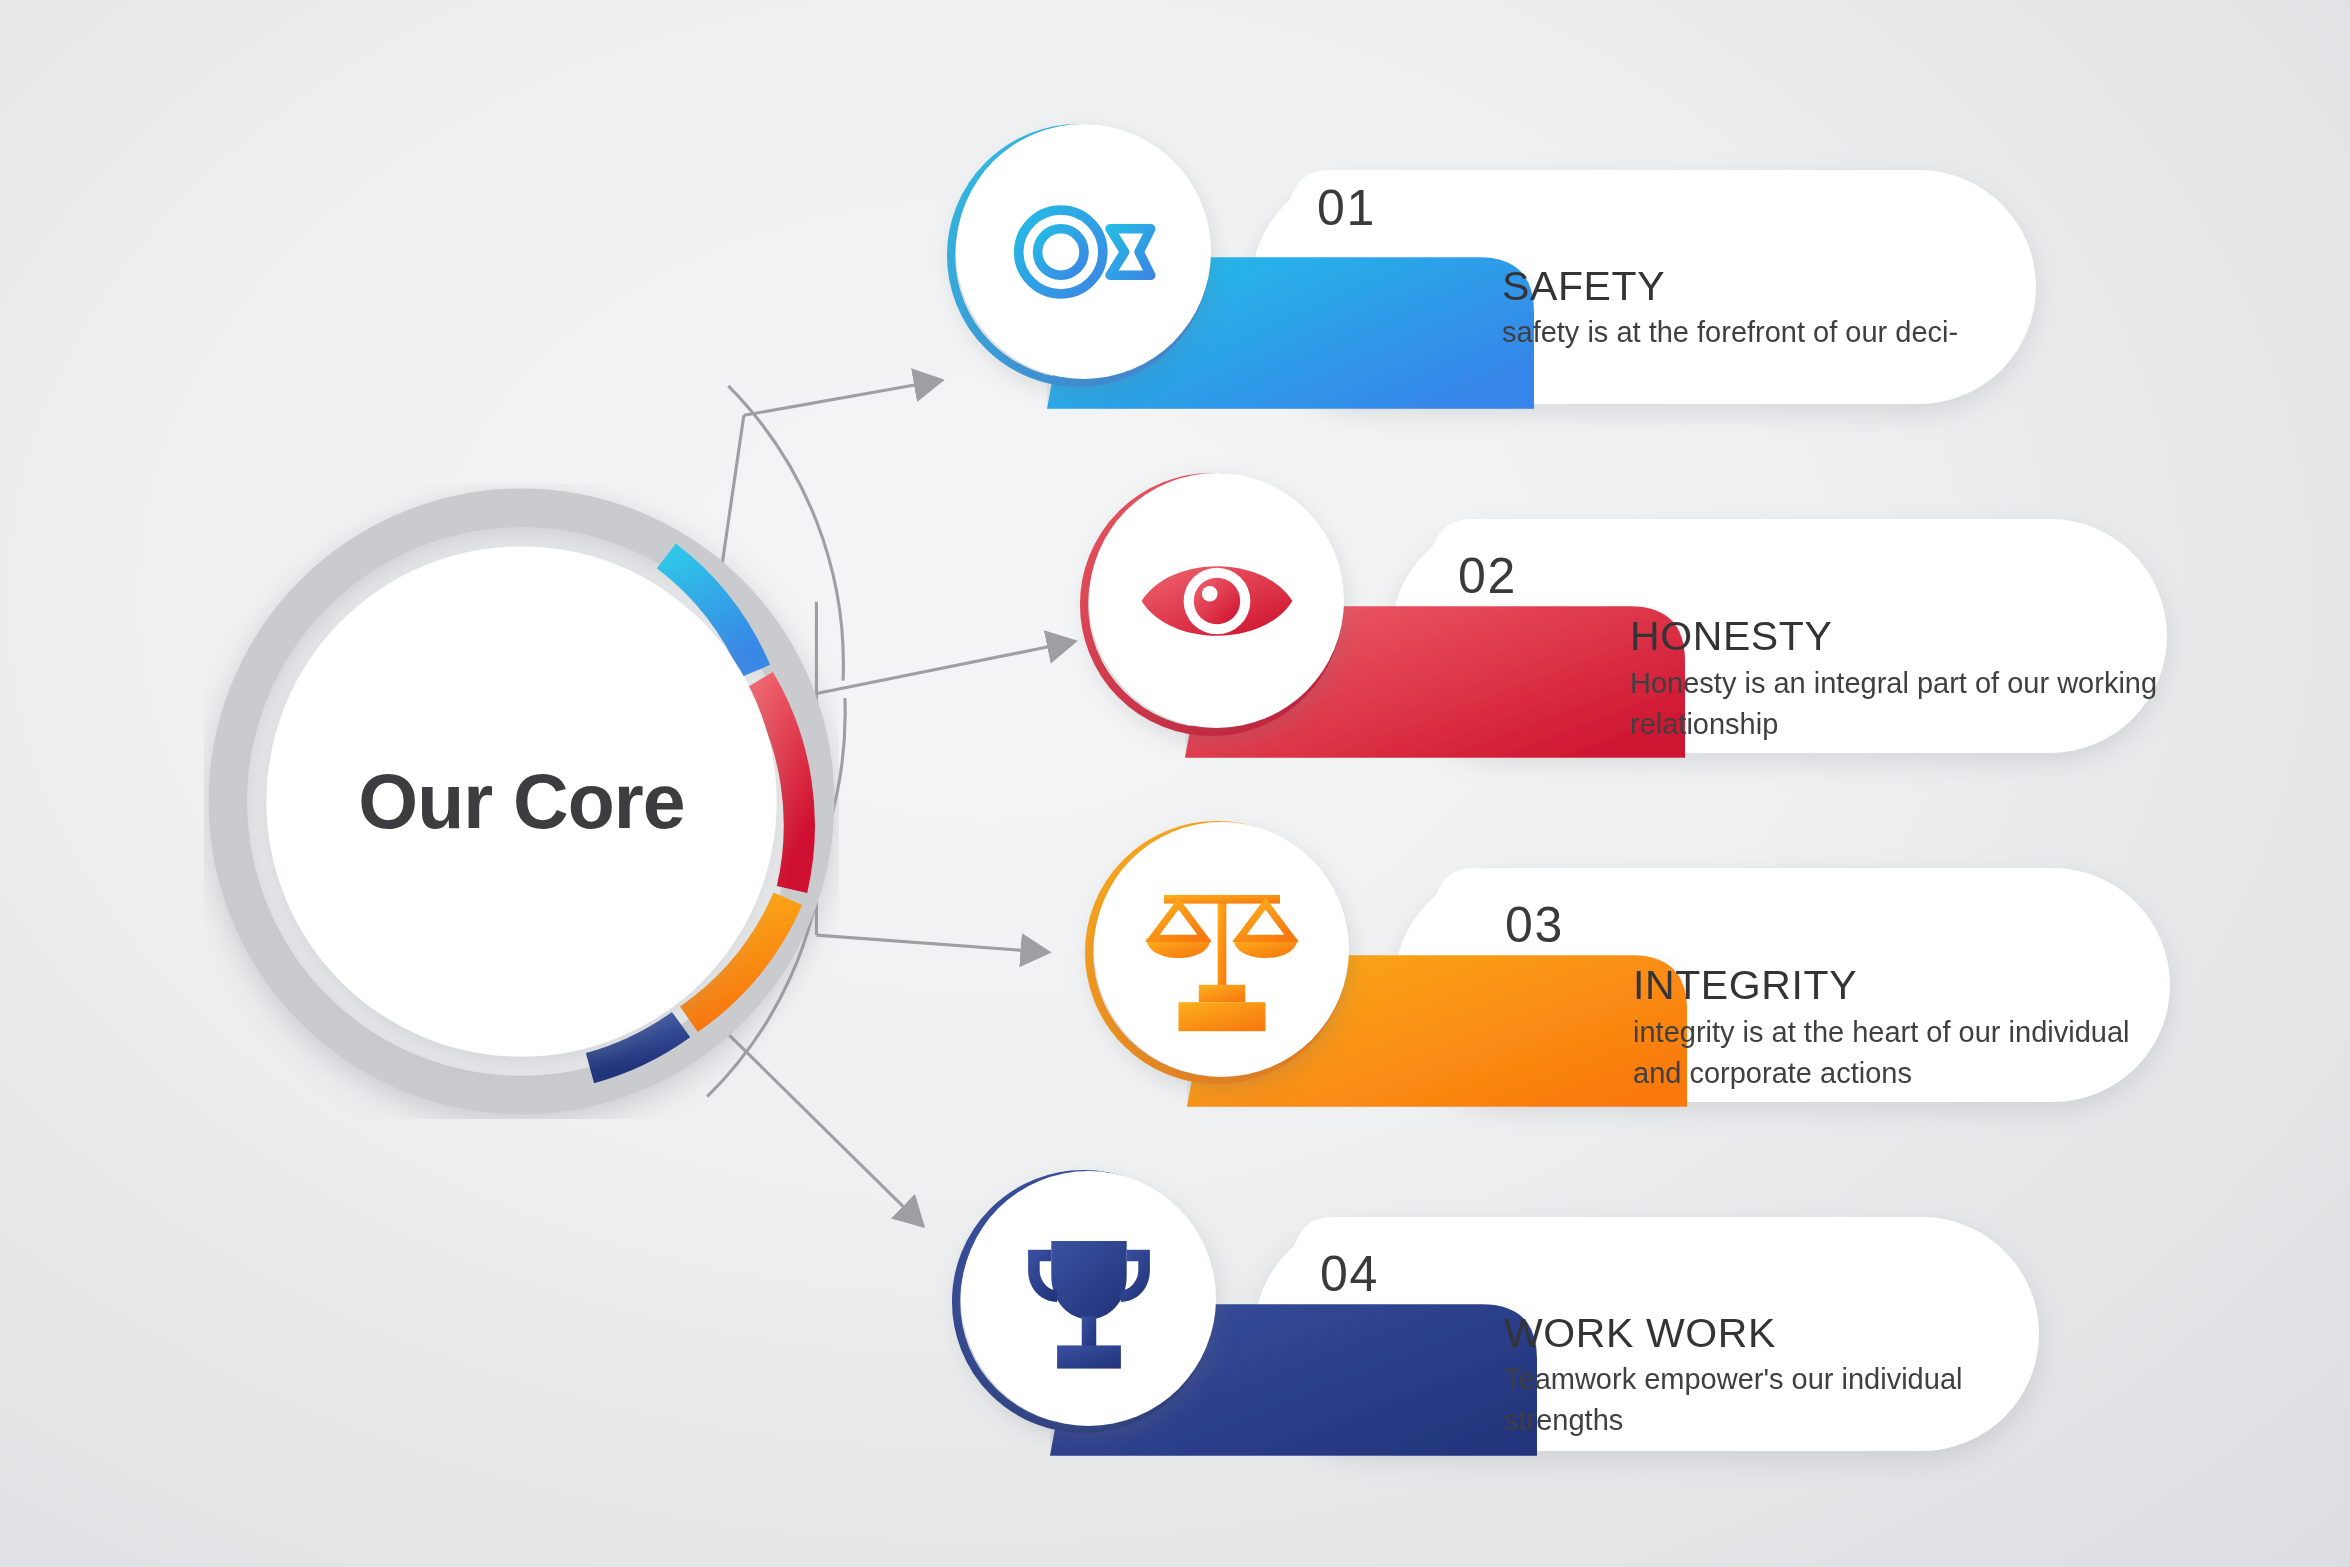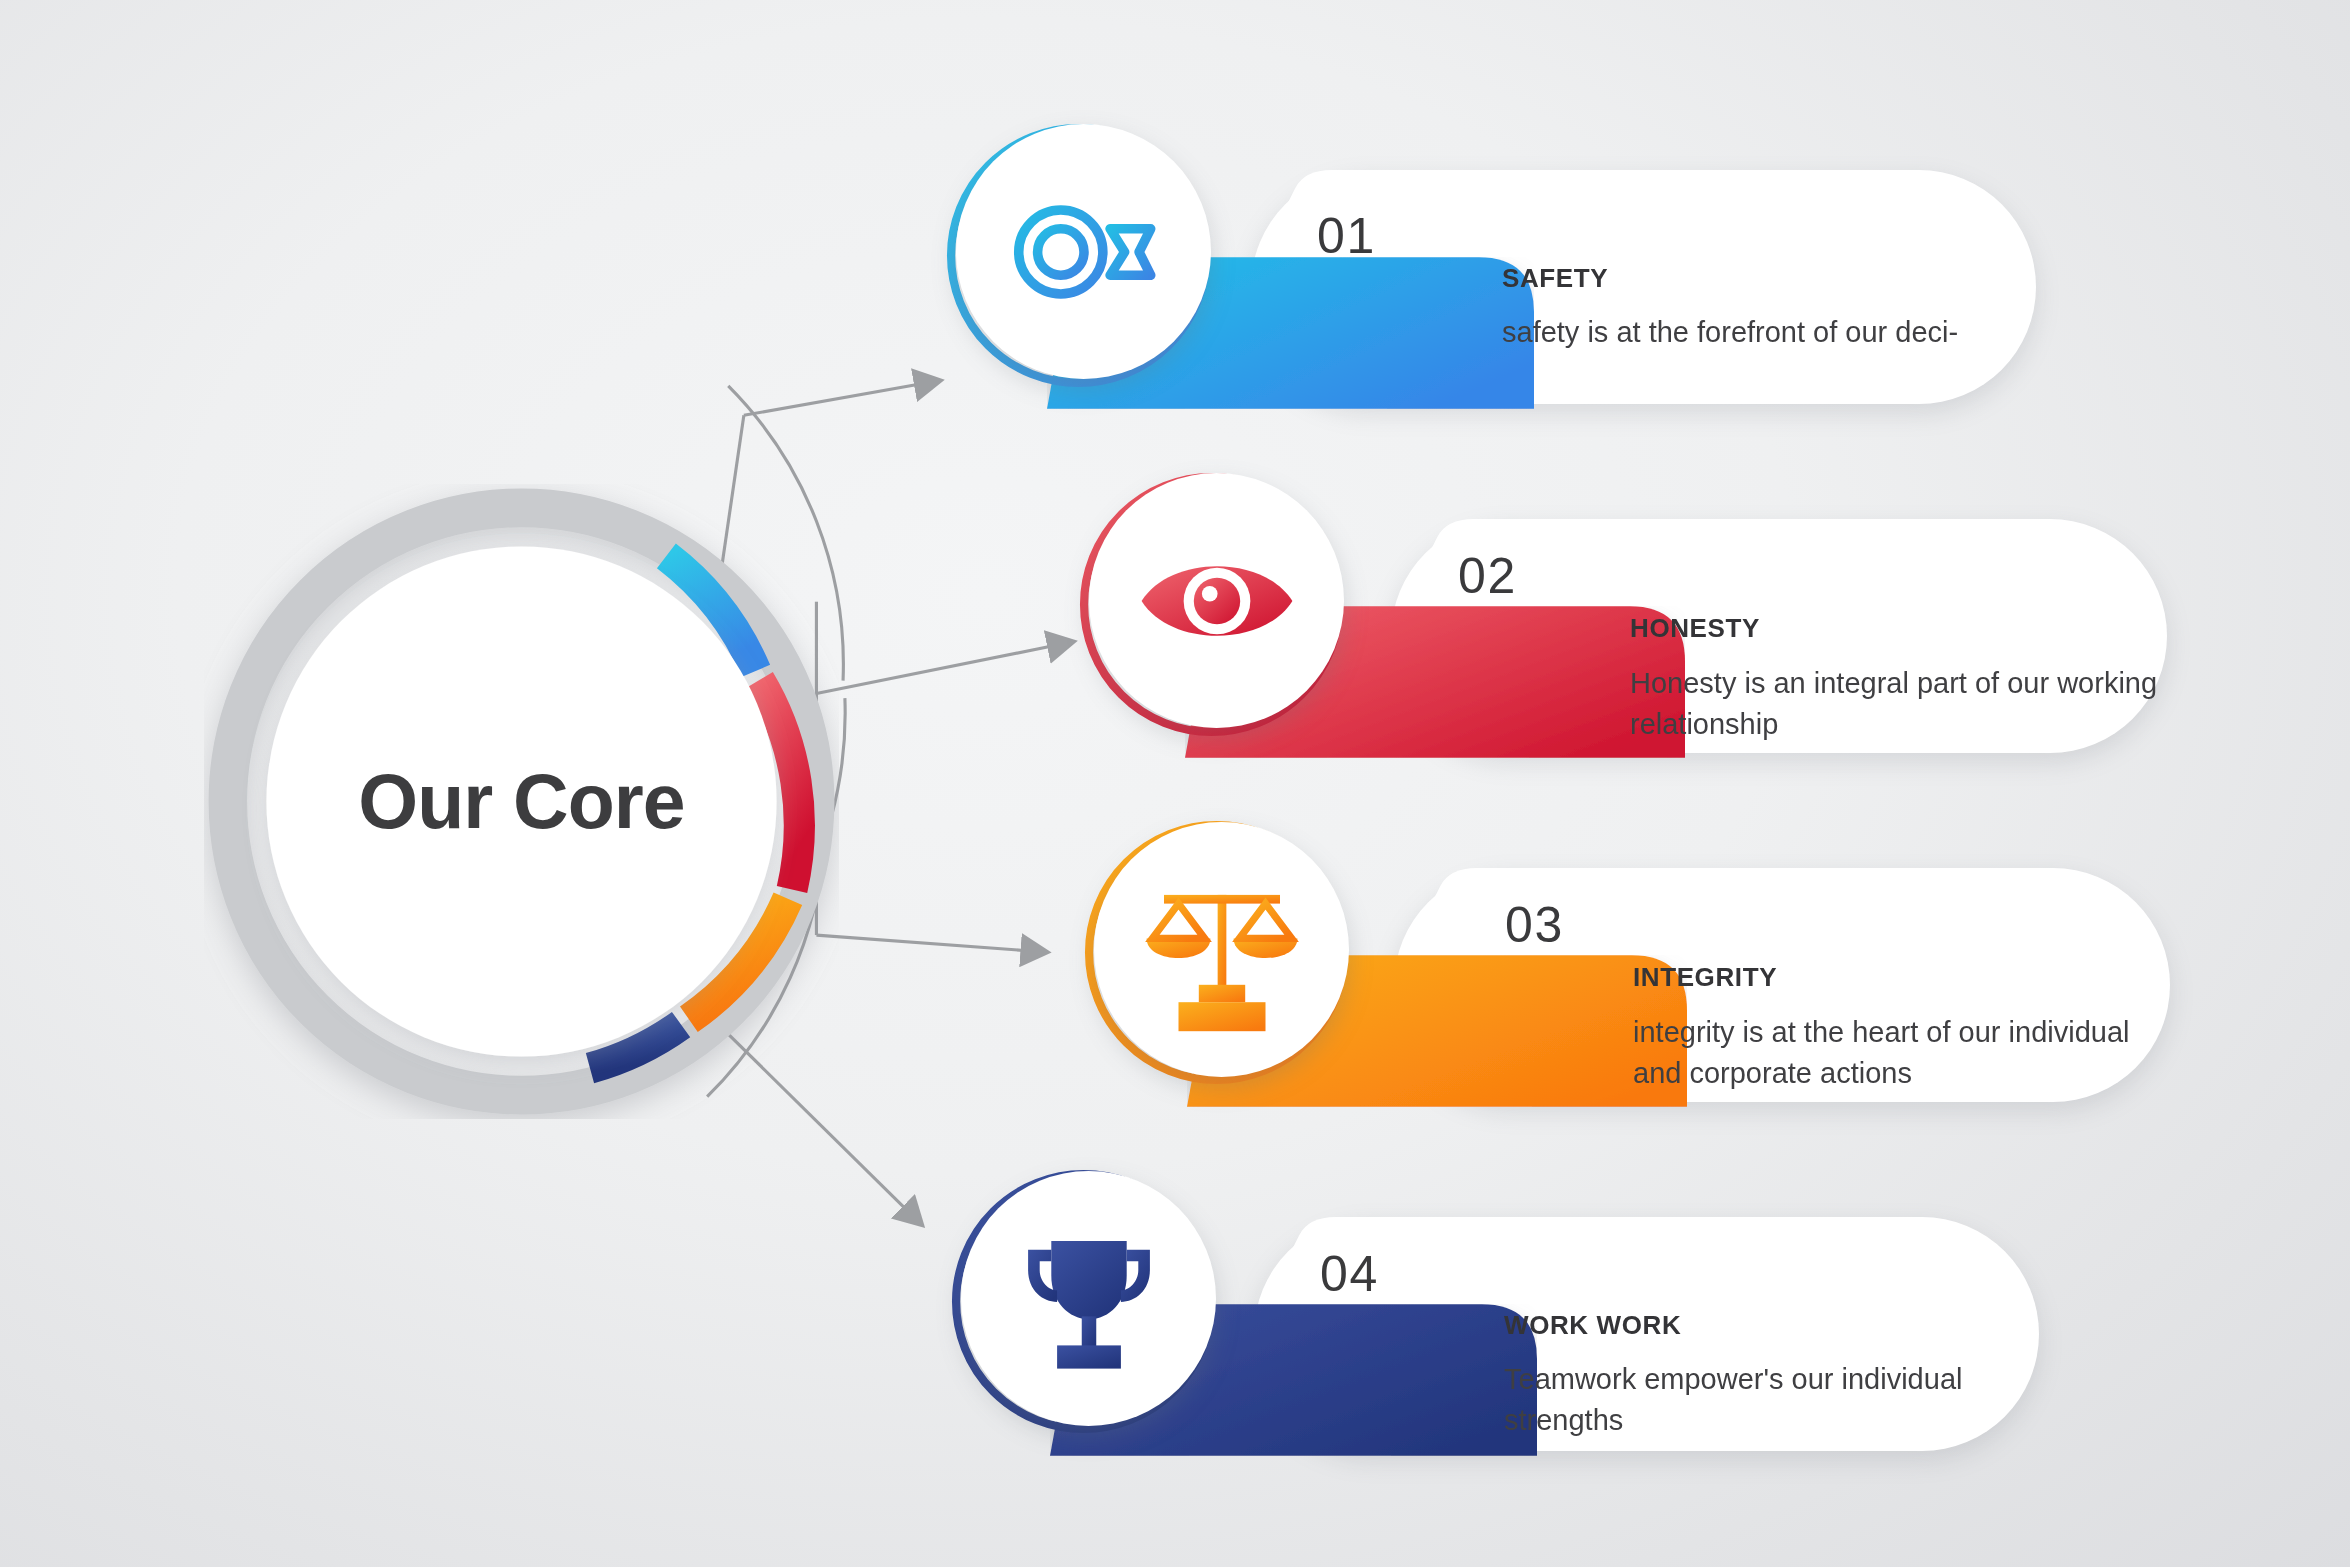--- a/index.html
+++ b/index.html
@@ -50,21 +50,21 @@
     border-radius:50%;
     z-index:5;
   }
   .num{
     position:absolute;
     font-size:50px;color:#3a3a3c;font-weight:normal;letter-spacing:1.8px;
     z-index:7;
   }
   .ttl{
     position:absolute;
-    font-size:26px;font-weight:bold;color:#343437;letter-spacing:0.6px;
+    font-size:41px;font-weight:normal;color:#343437;letter-spacing:0.6px;
     z-index:7;white-space:nowrap;
   }
   .desc{
     position:absolute;
     font-size:29px;color:#3f3f42;line-height:1.42;
     z-index:7;width:588px;
   }
   .icon-svg{width:174px;height:174px;display:block;}
 </style>
 </head>
@@ -188,21 +188,21 @@
             </linearGradient>
           </defs>
         <g fill="none" stroke="url(#ic1)" stroke-width="6.6">
           <circle cx="44" cy="60" r="29"></circle>
           <circle cx="44" cy="60" r="16"></circle>
         </g>
         <path d="M 44 60 L 100 60" stroke="url(#ic1)" stroke-width="6.6" stroke-linecap="round"></path>
         <path d="M 78 44 L 106 44 L 98 60 L 106 76 L 78 76 L 88 60 Z" fill="none" stroke="url(#ic1)" stroke-width="6.6" stroke-linejoin="round"></path>
       </svg>
     </div>
-    <div class="num" style="left:1317px;top:207px;">01</div>
+    <div class="num" style="left:1317px;top:179px;">01</div>
     <div class="ttl" style="left:1502px;top:263px;">SAFETY</div>
     <div class="desc" style="left:1502px;top:312px;">
       <div>safety is at the forefront of our deci-</div>
     </div>
   </div>
 
   <div class="card">
     <div class="card-body" style="left:1391px;top:519px;width:776px;height:234px;"></div>
     <svg style="position:absolute;left:1290px;top:519px;width:239px;height:239px;z-index:1;" viewBox="0 0 260 260">
       <path d="M 260 0 L 260 260 L 40 260 L 160 20 Q 170 0 200 0 Z" fill="#ffffff"></path>

